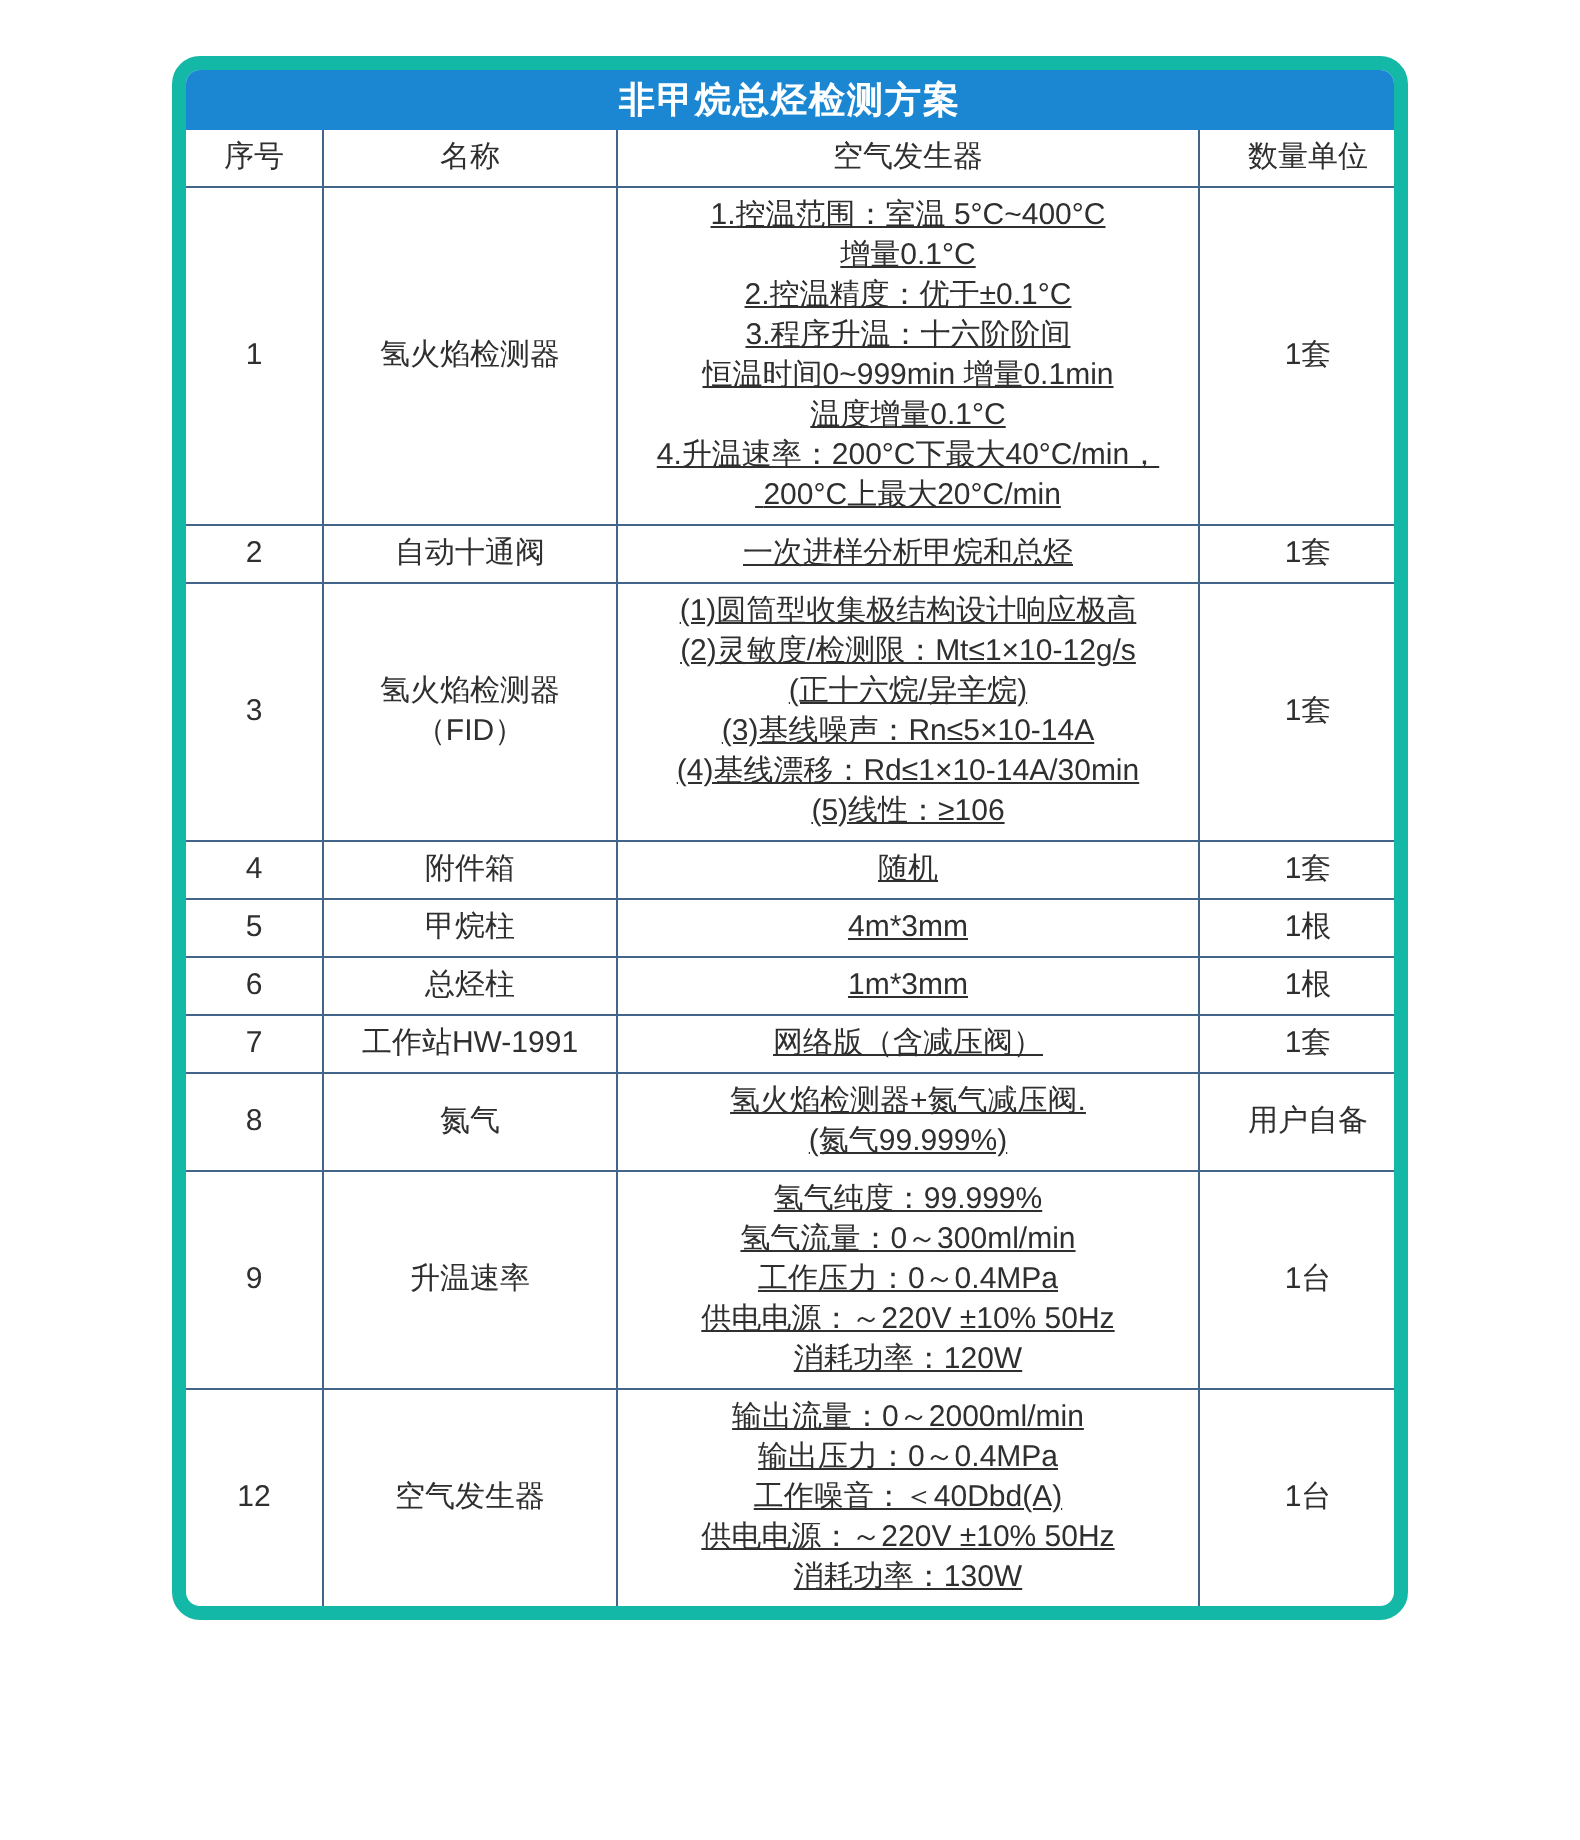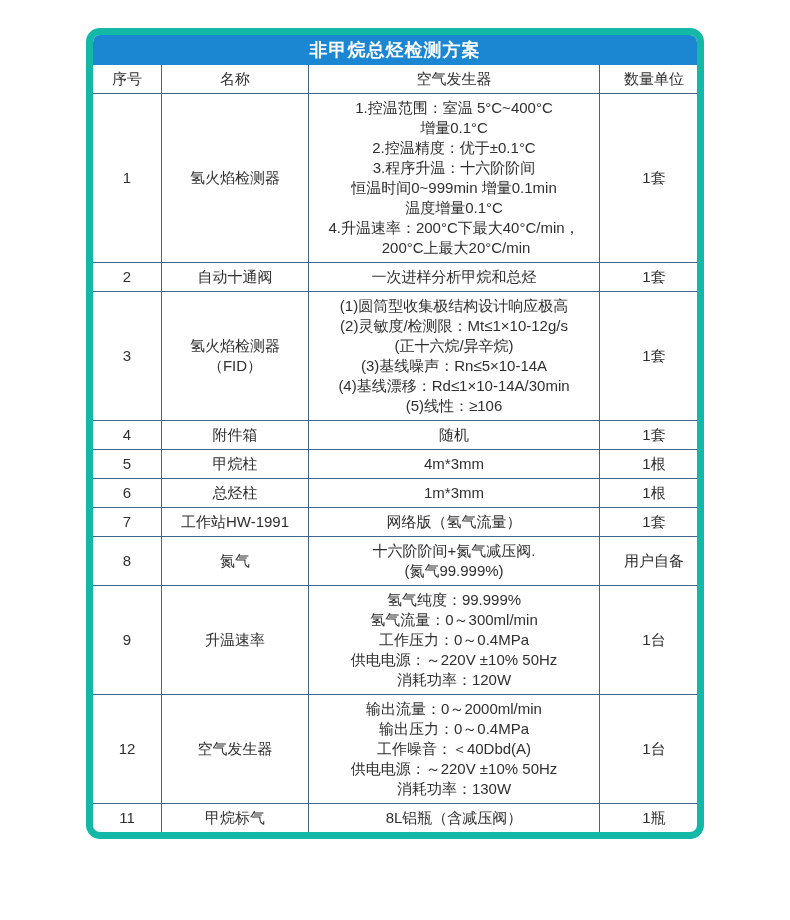--- a/index.html
+++ b/index.html
@@ -47,21 +47,21 @@
   
   table.spec tr > *:first-child { border-left: none; }
   table.spec tr > *:last-child { border-right: none; }
   table.spec thead tr > * { border-top: none; }
   table.spec tbody tr:last-child > * { border-bottom: none; }
 
   .col-no   { width: 52px; text-align: center; }
   .col-name { width: 130px; }
   .col-spec { width: 274px; }
   .col-qty  { width: 92px; }
-  td.col-spec { white-space: pre-wrap; }
+  td.col-spec { white-space: pre-wrap; text-decoration: underline; }
   td.col-name { white-space: pre-wrap; }
 </style>
 </head>
 <body>
 
 <div class="card">
   <div class="title-bar">非甲烷总烃检测方案</div>
   <table class="spec">
     <thead>
       <tr>
@@ -116,27 +116,27 @@
         </tr>
         <tr>
           <td class="col-no">6</td>
           <td class="col-name">总烃柱</td>
           <td class="col-spec">1m*3mm</td>
           <td class="col-qty">1根</td>
         </tr>
         <tr>
           <td class="col-no">7</td>
           <td class="col-name">工作站HW-1991</td>
-          <td class="col-spec">网络版（氢气流量）</td>
+          <td class="col-spec">网络版（含减压阀）</td>
           <td class="col-qty">1套</td>
         </tr>
         <tr>
           <td class="col-no">8</td>
           <td class="col-name">氮气</td>
-          <td class="col-spec">十六阶阶间+氮气减压阀.
+          <td class="col-spec">氢火焰检测器+氮气减压阀.
 (氮气99.999%)</td>
           <td class="col-qty">用户自备</td>
         </tr>
         <tr>
           <td class="col-no">9</td>
           <td class="col-name">升温速率</td>
           <td class="col-spec">氢气纯度：99.999%
 氢气流量：0～300ml/min
 工作压力：0～0.4MPa
 供电电源：～220V ±10% 50Hz
@@ -146,21 +146,15 @@
         <tr>
           <td class="col-no">12</td>
           <td class="col-name">空气发生器</td>
           <td class="col-spec">输出流量：0～2000ml/min
 输出压力：0～0.4MPa
 工作噪音：＜40Dbd(A)
 供电电源：～220V ±10% 50Hz
 消耗功率：130W</td>
           <td class="col-qty">1台</td>
         </tr>
-        <tr>
-          <td class="col-no">11</td>
-          <td class="col-name">甲烷标气</td>
-          <td class="col-spec">8L铝瓶（含减压阀）</td>
-          <td class="col-qty">1瓶</td>
-        </tr>
       </tbody>
   </table>
 </div>
 
 </body></html>

